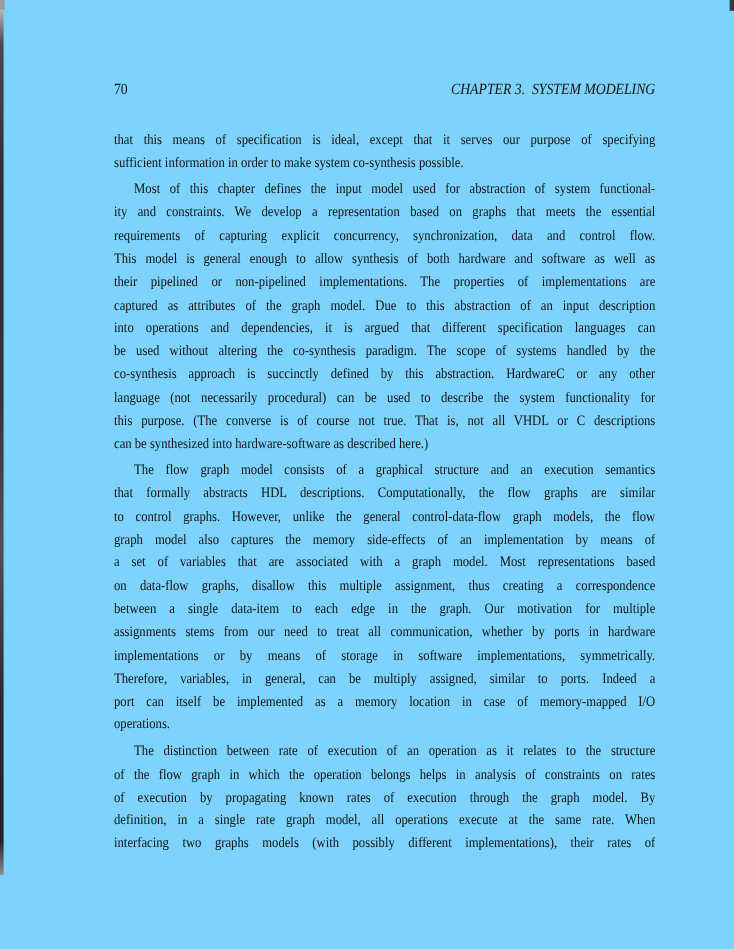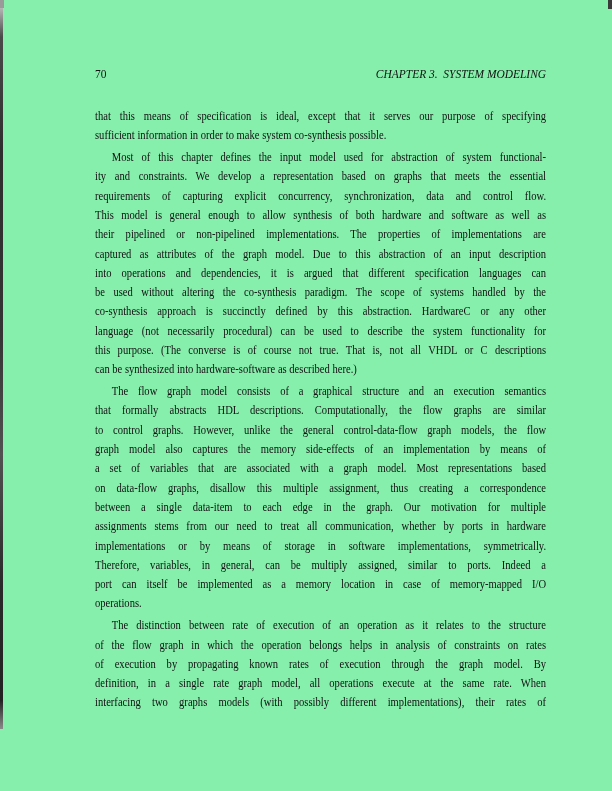--- a/index.html
+++ b/index.html
@@ -4,21 +4,21 @@
 <style>
   html, body {
     margin: 0;
     padding: 0;
     background: #ffffff;
   }
   .page {
     position: relative;
     width: 612px;
     height: 791px;
-    background: #86efac;
+    background: #7dd3fc;
     overflow: hidden;
     font-family: "Liberation Serif", serif;
     color: #111;
   }
   
   .scan-left-line {
     position: absolute;
     left: 0;
     top: 8px;
     width: 3px;

